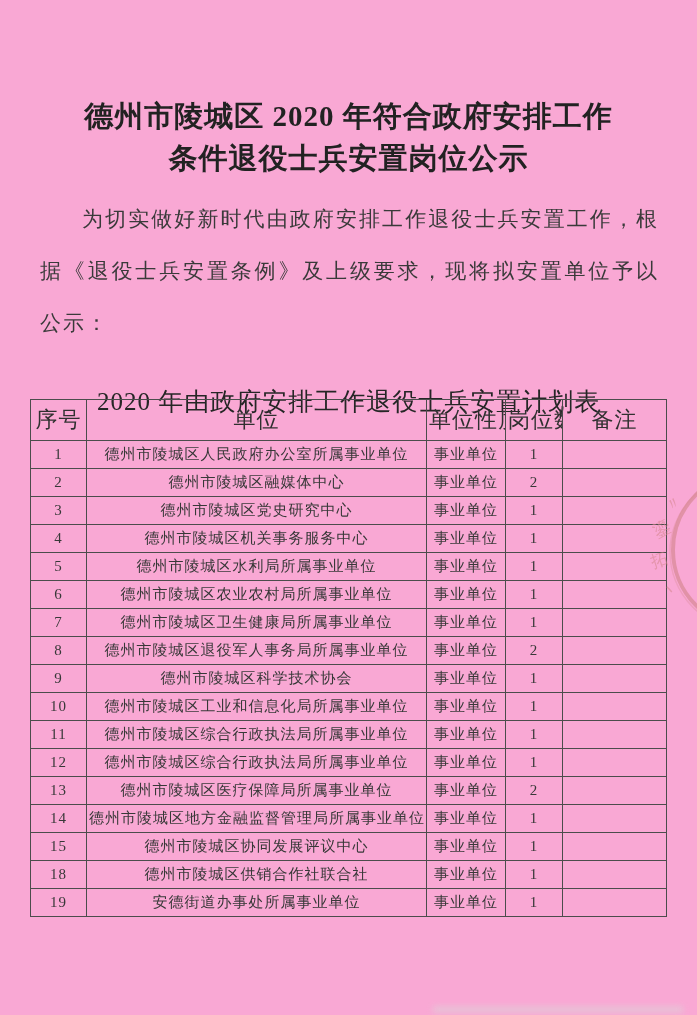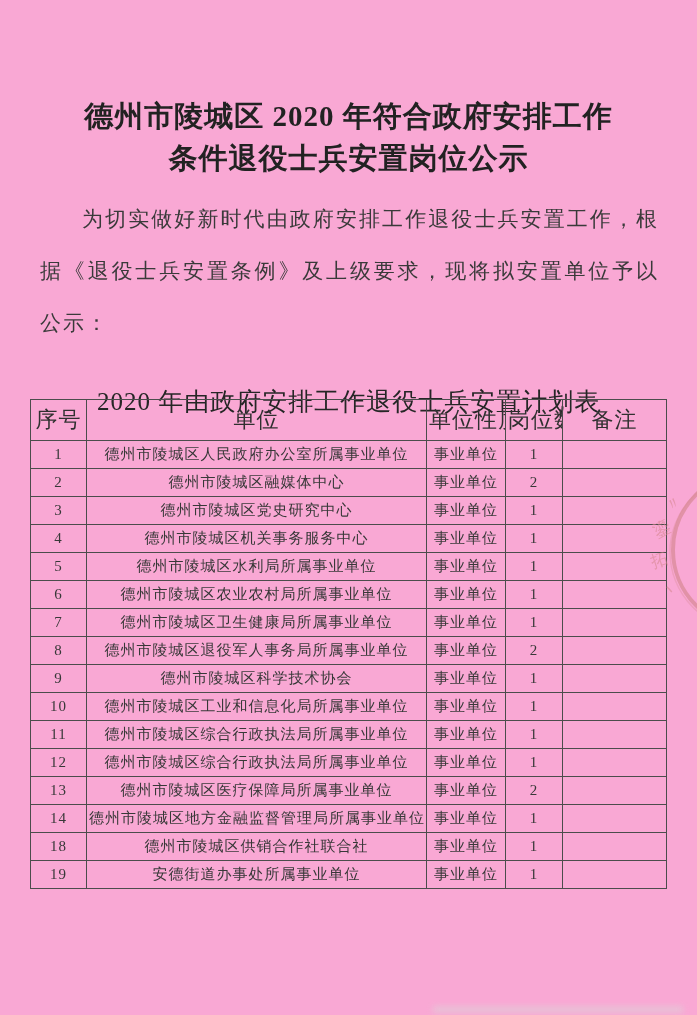--- a/index.html
+++ b/index.html
@@ -238,20 +238,27 @@
     </tr>
 
     <tr>
       <td class="c-no">14</td>
       <td class="c-unit">德州市陵城区地方金融监督管理局所属事业单位</td>
       <td class="c-nature">事业单位</td>
       <td class="c-count">1</td>
       <td class="c-note"></td>
     </tr>
 
+    <tr>
+      <td class="c-no">15</td>
+      <td class="c-unit">德州市陵城区协同发展评议中心</td>
+      <td class="c-nature">事业单位</td>
+      <td class="c-count">1</td>
+      <td class="c-note"></td>
+    </tr>
 
 
 
     <tr>
       <td class="c-no">18</td>
       <td class="c-unit">德州市陵城区供销合作社联合社</td>
       <td class="c-nature">事业单位</td>
       <td class="c-count">1</td>
       <td class="c-note"></td>
     </tr>

